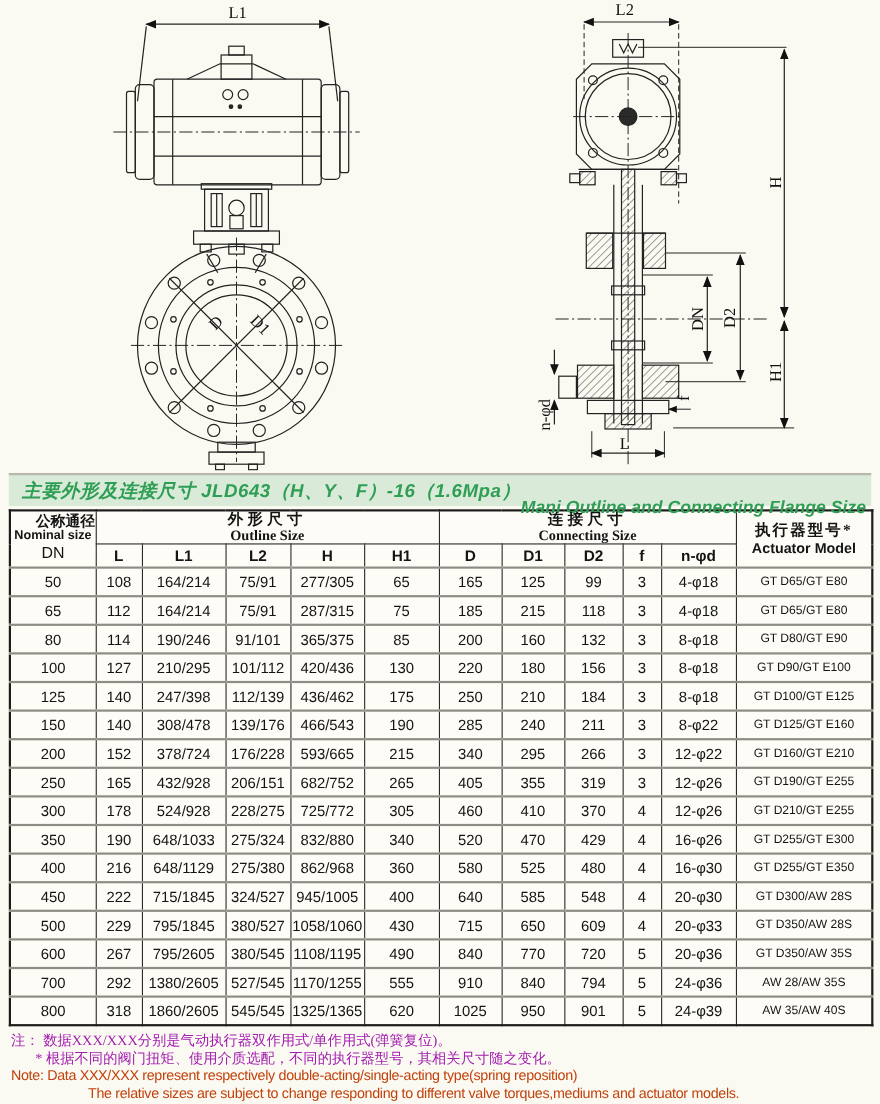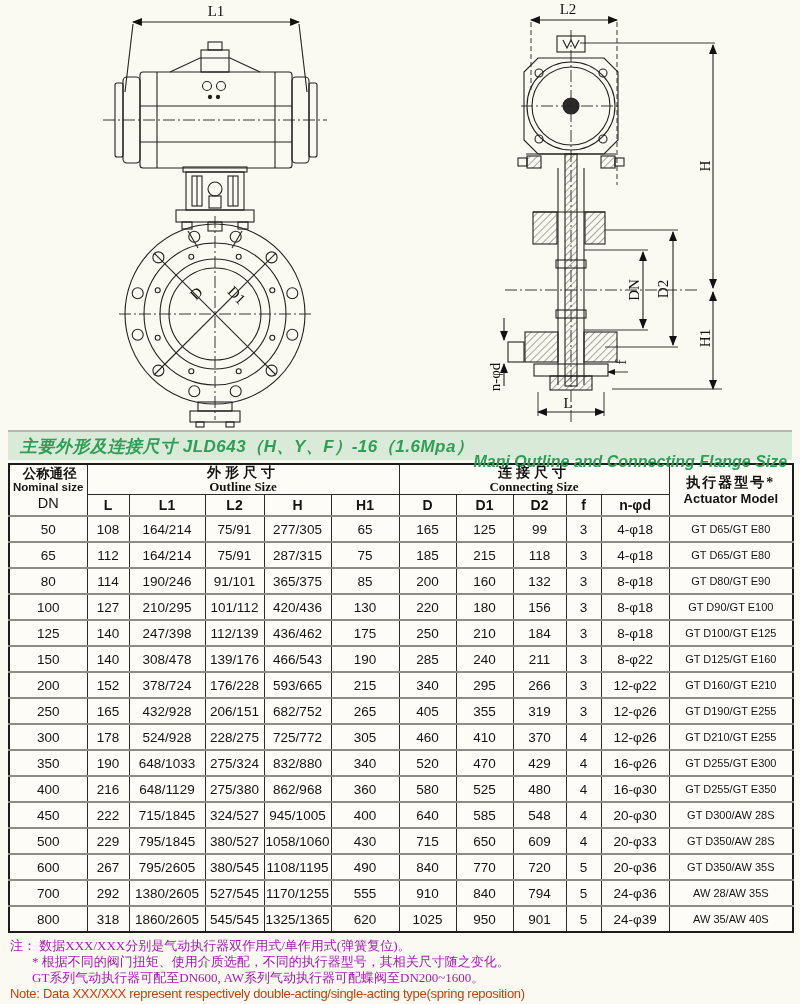--- a/index.html
+++ b/index.html
@@ -30,21 +30,21 @@
   }
   table.dim th,table.dim td{
     border-left:1px solid #2a2a2a;border-right:1px solid #2a2a2a;
     text-align:center;vertical-align:middle;
     padding:0;overflow:hidden;white-space:nowrap;
   }
   table.dim{border:2px solid #1c1c1c;}
   thead th{border-bottom:1px solid #2a2a2a;border-top:1px solid #2a2a2a;}
   .grp-zh{font-family:"Liberation Serif",serif;font-size:14px;line-height:15px;letter-spacing:4px;}
   .grp-en{font-family:"Liberation Serif",serif;font-weight:bold;font-size:13px;line-height:14px;}
-  .nom-zh{font-family:"Liberation Serif",serif;font-size:13.5px;line-height:14px;text-align:center;padding-left:3px;}
+  .nom-zh{font-family:"Liberation Serif",serif;font-size:13.5px;line-height:14px;text-align:right;padding-left:3px;}
   .nom-en{font-size:11.5px;line-height:13px;text-align:left;padding-left:3px;}
   .nom-dn{font-size:14.5px;line-height:19px;font-weight:normal;}
   .act-zh{font-family:"Liberation Serif",serif;font-size:14px;line-height:17px;letter-spacing:2px;}
   .act-en{font-size:13px;line-height:16px;}
   tr.sub th{height:20px;font-size:14px;font-weight:600;}
   tbody td{
     height:24px;font-size:13.5px;
     border-top:2px solid #8d8d86;
   }
   tbody td:last-child{font-size:11px;}
@@ -508,17 +508,16 @@
         <td>5</td>
         <td>24-φ39</td>
         <td>AW 35/AW 40S</td>
       </tr>
     </tbody>
 </table>
 
 <div class="notes">
   <div class="note-zh">注： 数据XXX/XXX分别是气动执行器双作用式/单作用式(弹簧复位)。</div>
   <div class="note-zh ind">* 根据不同的阀门扭矩、使用介质选配，不同的执行器型号，其相关尺寸随之变化。</div>
-  <div class="note-zh ind">GT系列气动执行器可配至DN600, AW系列气动执行器可配蝶阀至DN200~1600。</div>
   <div class="note-en">Note: Data XXX/XXX represent respectively double-acting/single-acting type(spring reposition)</div>
   <div class="note-en ind">The relative sizes are subject to change responding to different valve torques,mediums and actuator models.</div>
 
 </div>
 
 </body></html>

